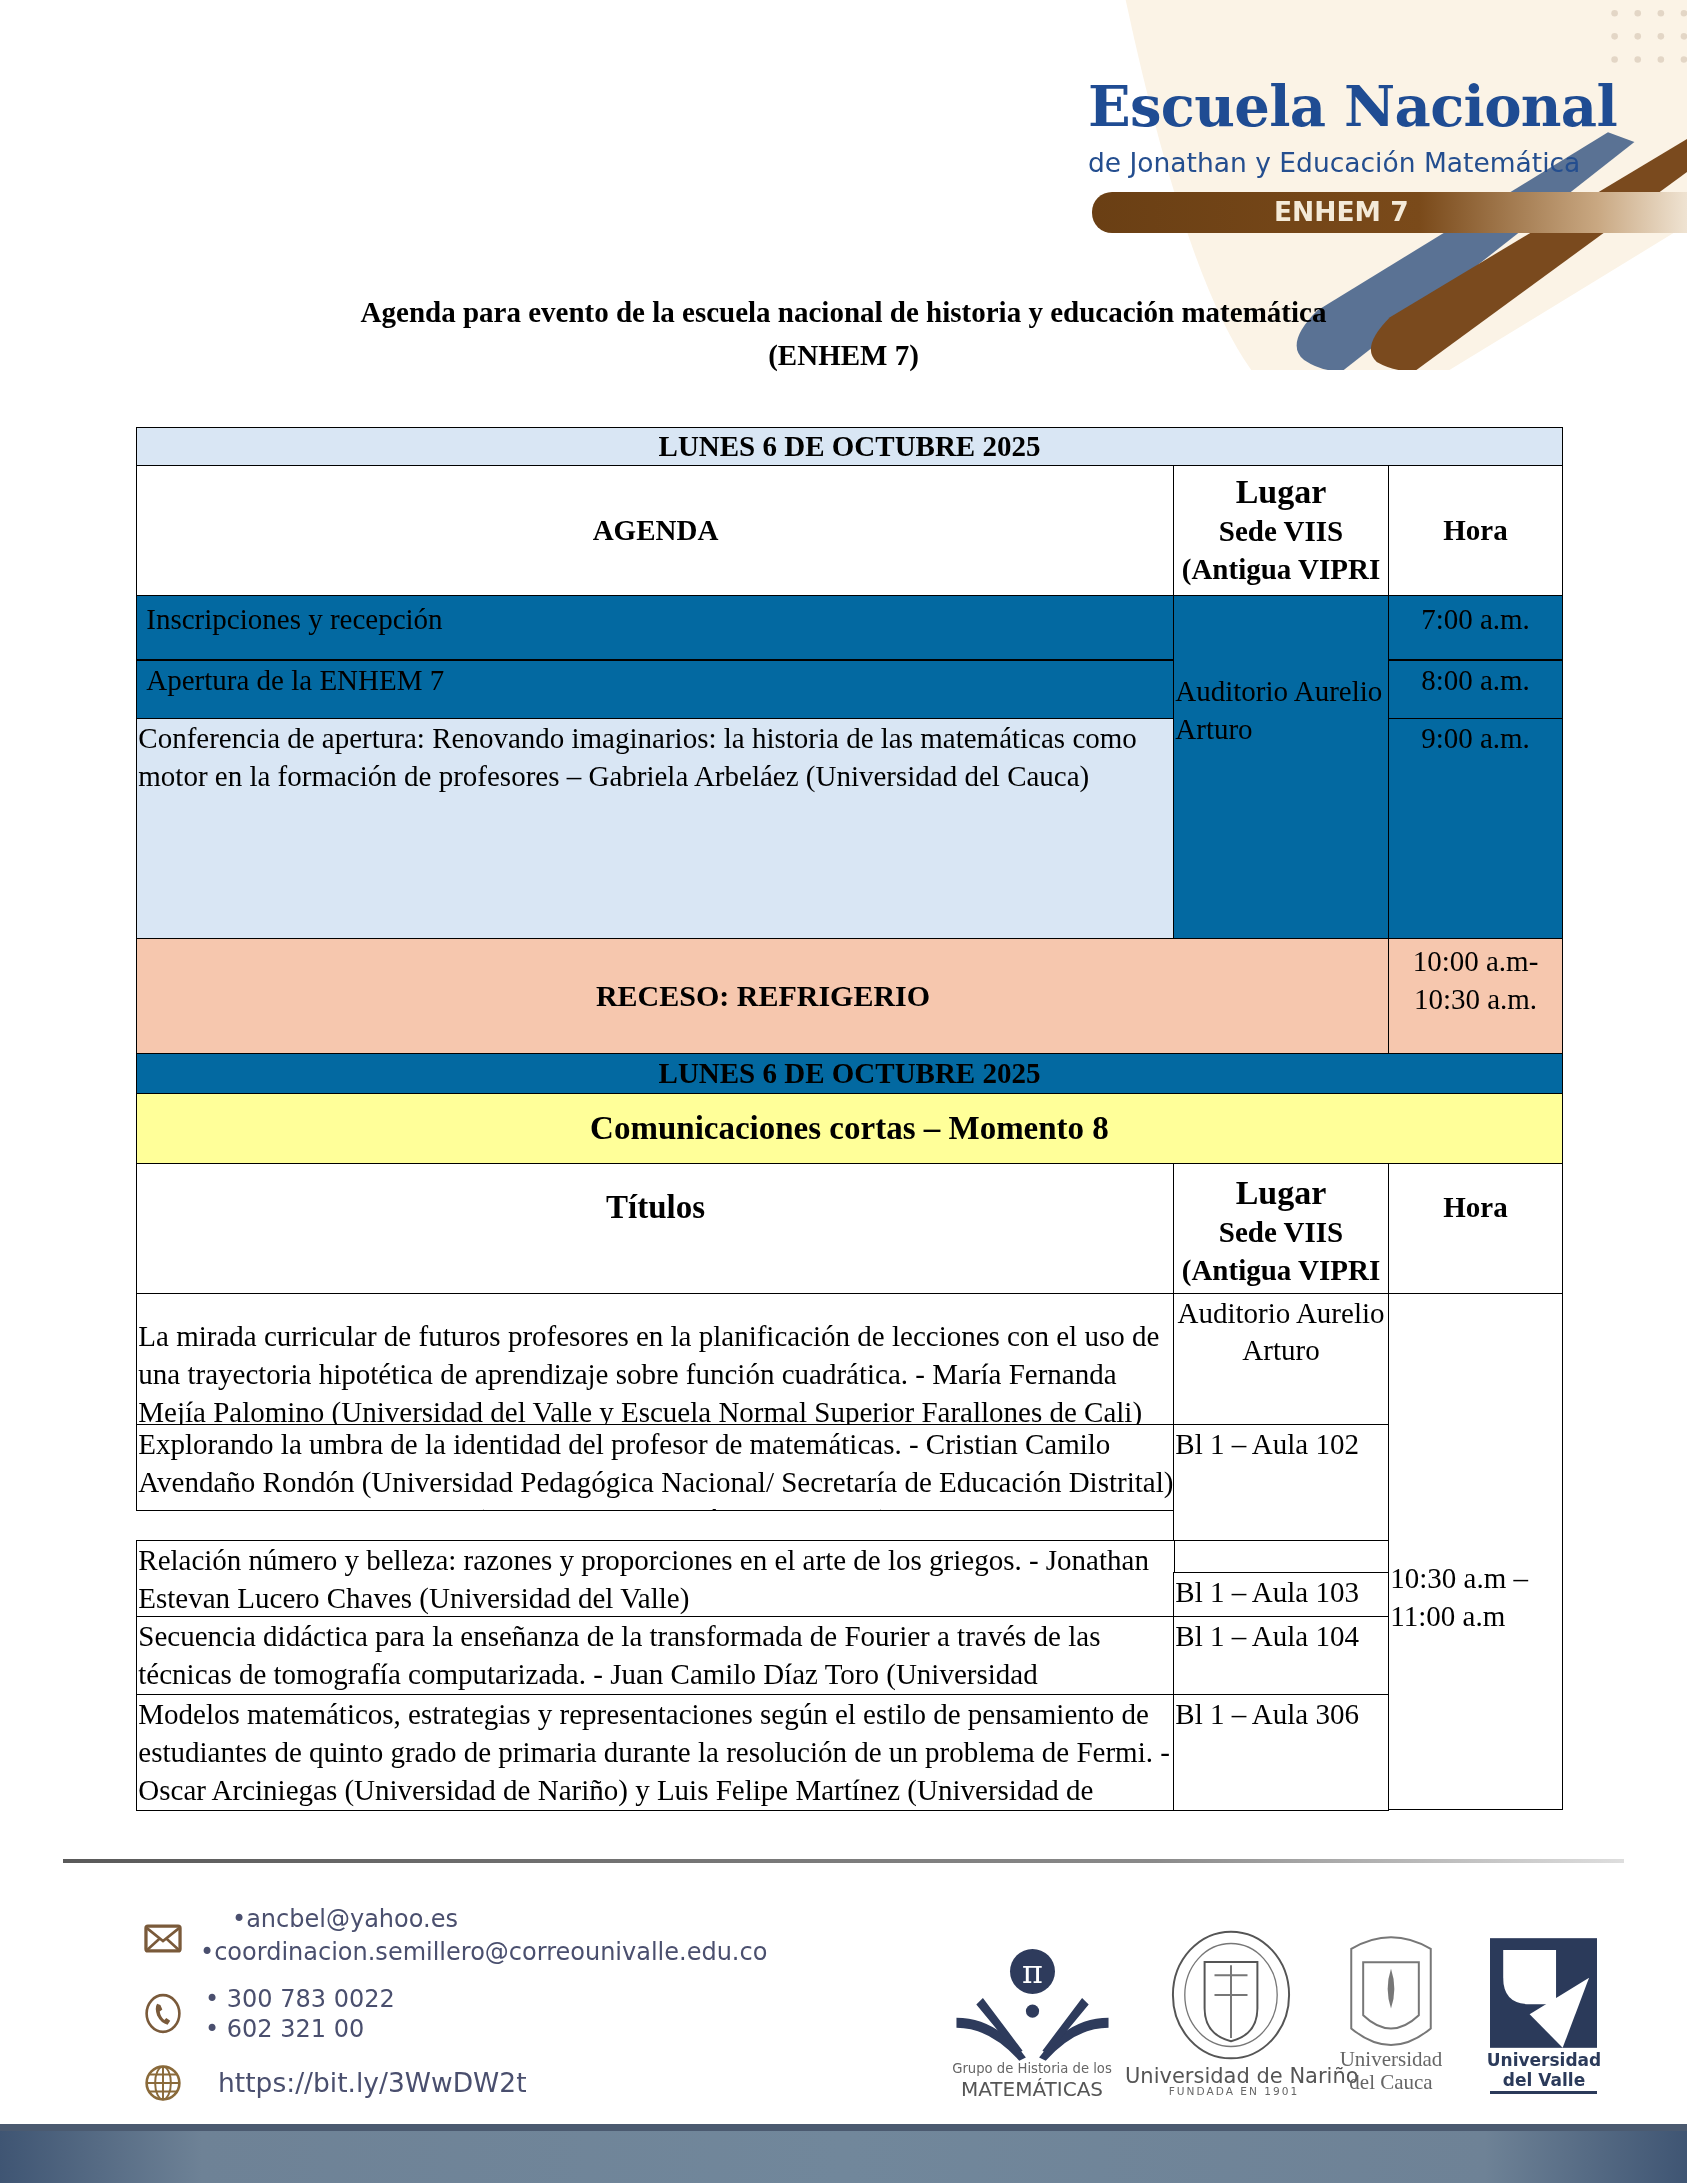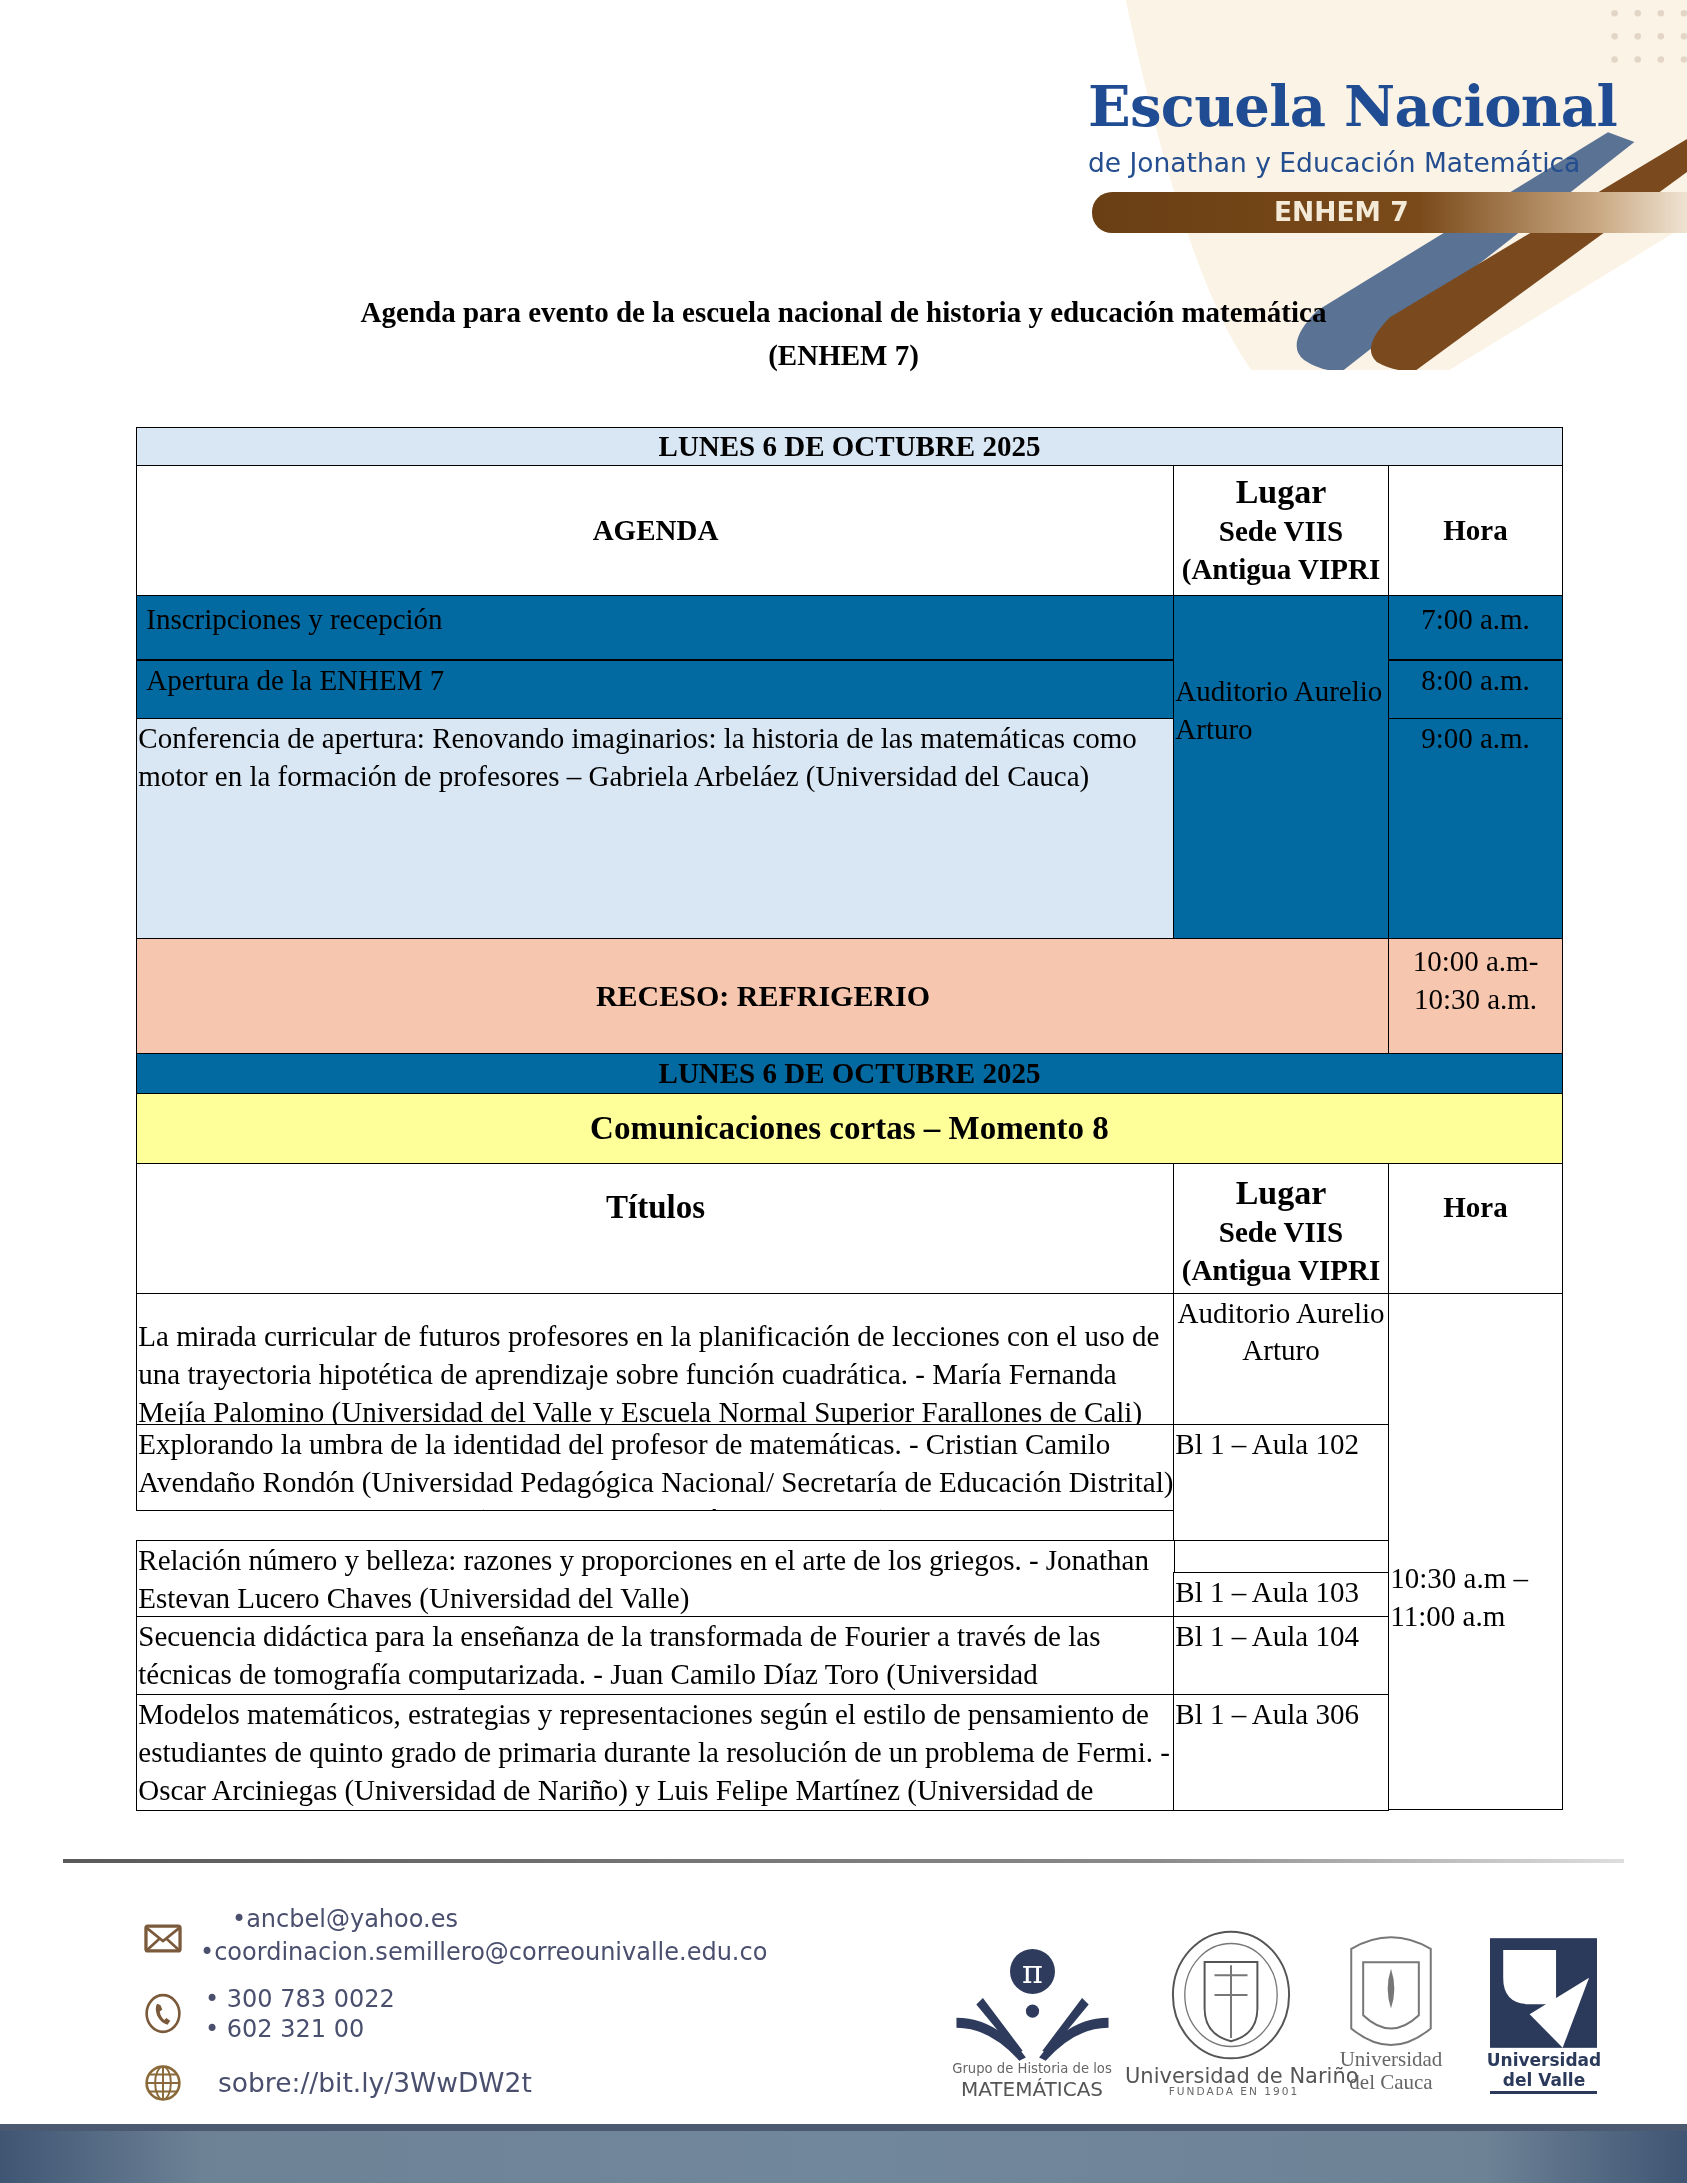--- a/index.html
+++ b/index.html
@@ -145,21 +145,21 @@
   <path d="M20 16 Q16 22 20 34 Q26 46 36 48 L40 42 L34 38 L31 41 Q25 36 24 28 L28 25 L25 18 Z" fill="#7a5a3a"></path>
 </svg>
 <div class="contact" style="left:205px;top:1985px;">• 300 783 0022</div>
 <div class="contact" style="left:205px;top:2015px;">• 602 321 00</div>
 
 <svg class="abs" style="left:144px;top:2064px;" width="38" height="38" viewBox="0 0 58 58">
   <circle cx="29" cy="29" r="25" fill="none" stroke="#8a6a3a" stroke-width="4"></circle>
   <ellipse cx="29" cy="29" rx="12" ry="25" fill="none" stroke="#8a6a3a" stroke-width="3"></ellipse>
   <path d="M4 29 H54 M8 16 H50 M8 42 H50 M29 4 V54" stroke="#8a6a3a" stroke-width="3"></path>
 </svg>
-<div class="contact" style="left:218px;top:2067px;font-size:26.5px;">sobre://bit.ly/3WwDW2t</div>
+<div class="contact" style="left:218px;top:2067px;font-size:26.5px;">https://bit.ly/3WwDW2t</div>
 
 <svg class="abs" style="left:943px;top:1945px;" width="179" height="119" viewBox="0 0 270 180">
   <circle cx="135" cy="40" r="34" fill="#2e3b5c"></circle>
   <text x="135" y="58" text-anchor="middle" font-family="DejaVu Serif, serif" font-size="48" fill="#fff">π</text>
   <circle cx="135" cy="100" r="10" fill="#2e3b5c"></circle>
   <path d="M20 110 Q80 110 125 170 L115 175 Q70 125 20 125 Z" fill="#2e3b5c"></path>
   <path d="M250 110 Q190 110 145 170 L155 175 Q200 125 250 125 Z" fill="#2e3b5c"></path>
   <path d="M60 80 L120 160 L112 165 L50 90 Z M210 80 L150 160 L158 165 L220 90 Z" fill="#2e3b5c"></path>
 </svg>
 <div class="logo-text" style="left:926px;top:2061px;width:212px;font-size:13.2px;">Grupo de Historia de los</div>

